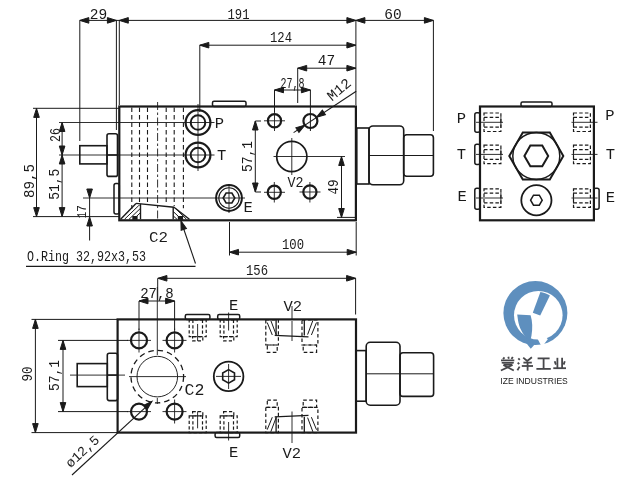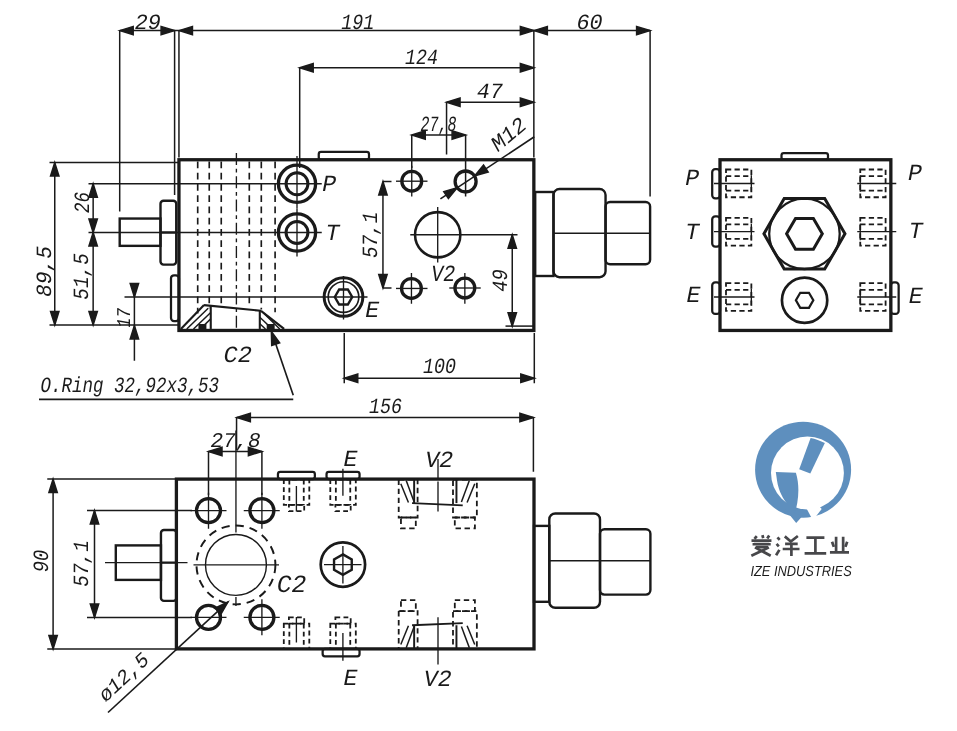--- a/index.html
+++ b/index.html
@@ -1,16 +1,16 @@
 <!DOCTYPE html>
 <html><head>
 <meta charset="utf-8">
 <style>
 html,body{margin:0;padding:0;background:#fff;}
-#page{width:638px;height:487px;position:relative;background:#fff;overflow:hidden;font-style:italic;}
+#page{width:638px;height:487px;position:relative;background:#fff;overflow:hidden;}
 svg{position:absolute;top:0;left:0;}
 text{font-family:"Liberation Mono", monospace;fill:#1a1a1a;-webkit-font-smoothing:antialiased;}
 .sans{font-family:"Liberation Sans", sans-serif;}
 </style>
 </head>
 <body>
 <div id="page">
 <svg width="638" height="487" viewBox="0 0 638 487">
 <defs>
 <path id="ar" d="M0,0L-9,2.8L-9,-2.8Z" fill="#1a1a1a"></path>

